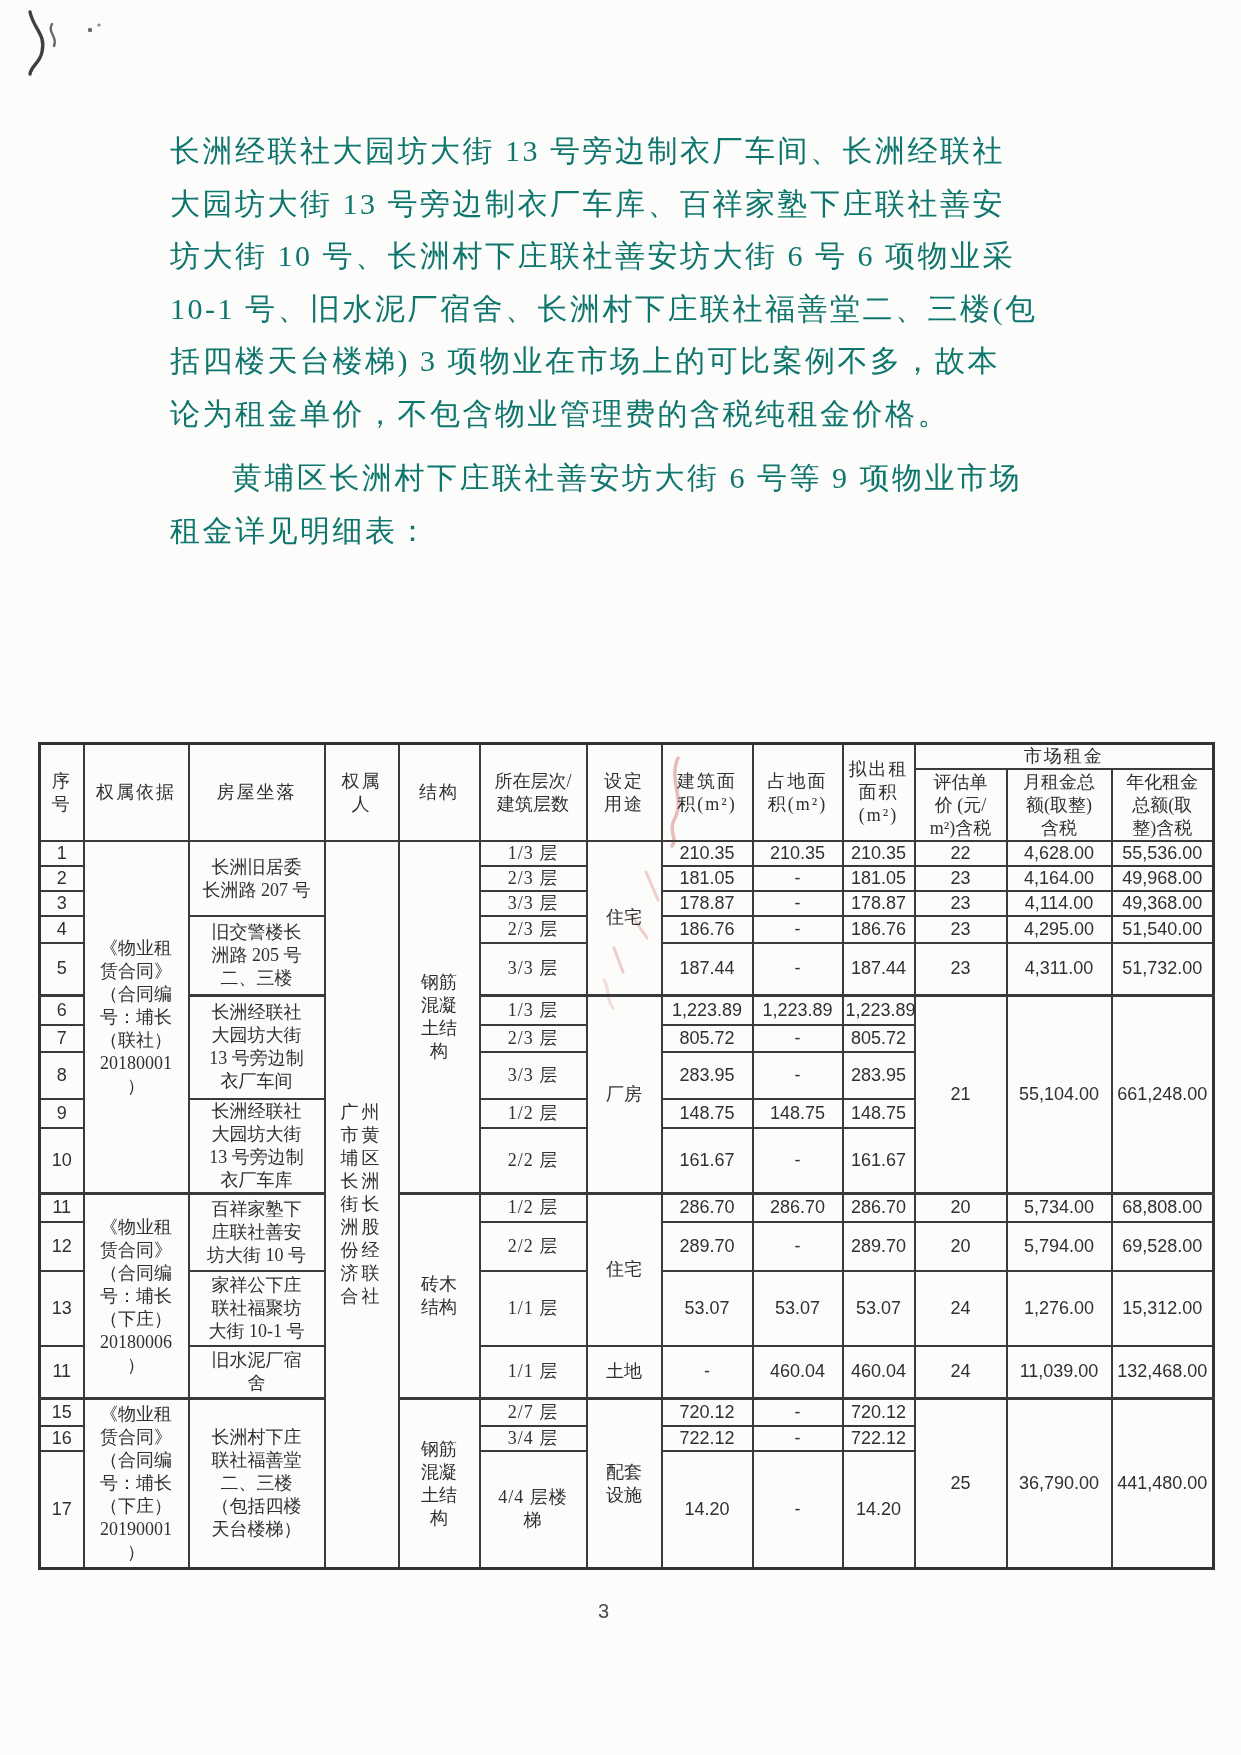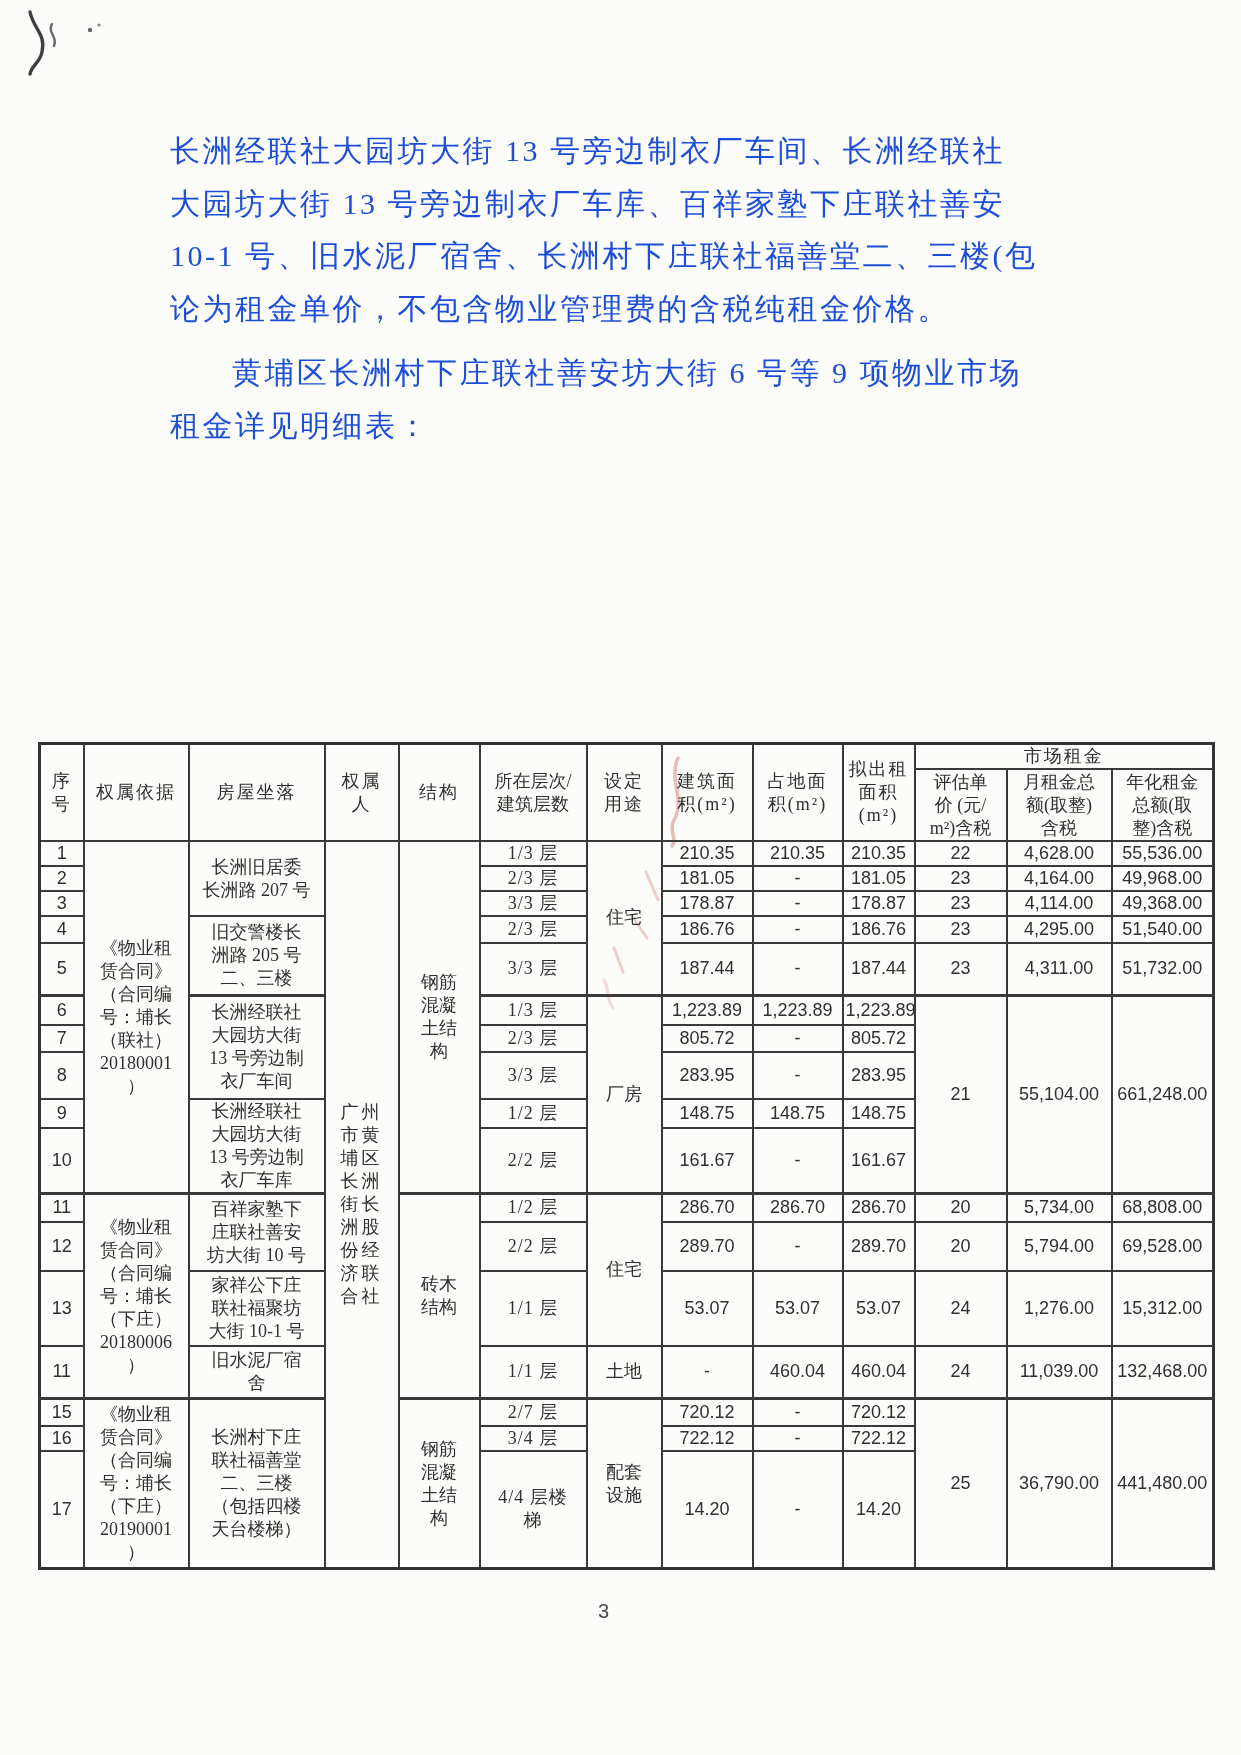--- a/index.html
+++ b/index.html
@@ -5,21 +5,21 @@
   html,body { margin:0; padding:0; background:#d8d8d8; }
   .page {
     position:relative; width:1241px; height:1755px;
     background:#fcfcfa; overflow:hidden;
     font-family:"Liberation Serif","DejaVu Serif",serif;
   }
   
   .bodytext { position:absolute; left:170px; top:125px; width:830px; }
   .bodytext .line {
     font-size:30px; line-height:52.5px; letter-spacing:2.5px;
-    color:#1d4ed8; white-space:nowrap;
+    color:#0f766e; white-space:nowrap;
   }
   .p2 { margin-top:12px; }
   .indent { padding-left:62px; }
 
   
   table.rent {
     position:absolute; left:38px; top:742px; width:1174px;
     border-collapse:collapse; table-layout:fixed;
     font-size:18px; color:#303030;
   }
@@ -63,21 +63,23 @@
 
   <svg class="marks" width="1241" height="1755" viewBox="0 0 1241 1755">
     <path d="M678,758 C668,780 686,800 674,820 C668,832 678,838 672,846" fill="none" stroke="#c4443f" stroke-width="3.5" stroke-linecap="round" opacity="0.35"></path>
     <path d="M646,872 l12,28 M632,916 l15,22 M614,948 l9,24" fill="none" stroke="#c4443f" stroke-width="3" stroke-linecap="round" opacity="0.25"></path>
     <path d="M604,980 c6,10 2,20 9,28" fill="none" stroke="#c4443f" stroke-width="3" stroke-linecap="round" opacity="0.18"></path>
   </svg>
 
   <div class="bodytext">
     <div class="line">长洲经联社大园坊大街 13 号旁边制衣厂车间、长洲经联社</div>
     <div class="line">大园坊大街 13 号旁边制衣厂车库、百祥家塾下庄联社善安</div>
+    <div class="line">坊大街 10 号、长洲村下庄联社善安坊大街 6 号 6 项物业采</div>
     <div class="line">10-1 号、旧水泥厂宿舍、长洲村下庄联社福善堂二、三楼(包</div>
+    <div class="line">括四楼天台楼梯) 3 项物业在市场上的可比案例不多，故本</div>
     <div class="line">论为租金单价，不包含物业管理费的含税纯租金价格。</div>
     <div class="p2">
       <div class="line indent">黄埔区长洲村下庄联社善安坊大街 6 号等 9 项物业市场</div>
       <div class="line">租金详见明细表：</div>
     </div>
   </div>
 
   <table class="rent">
     <colgroup>
       <col style="width:44px">

